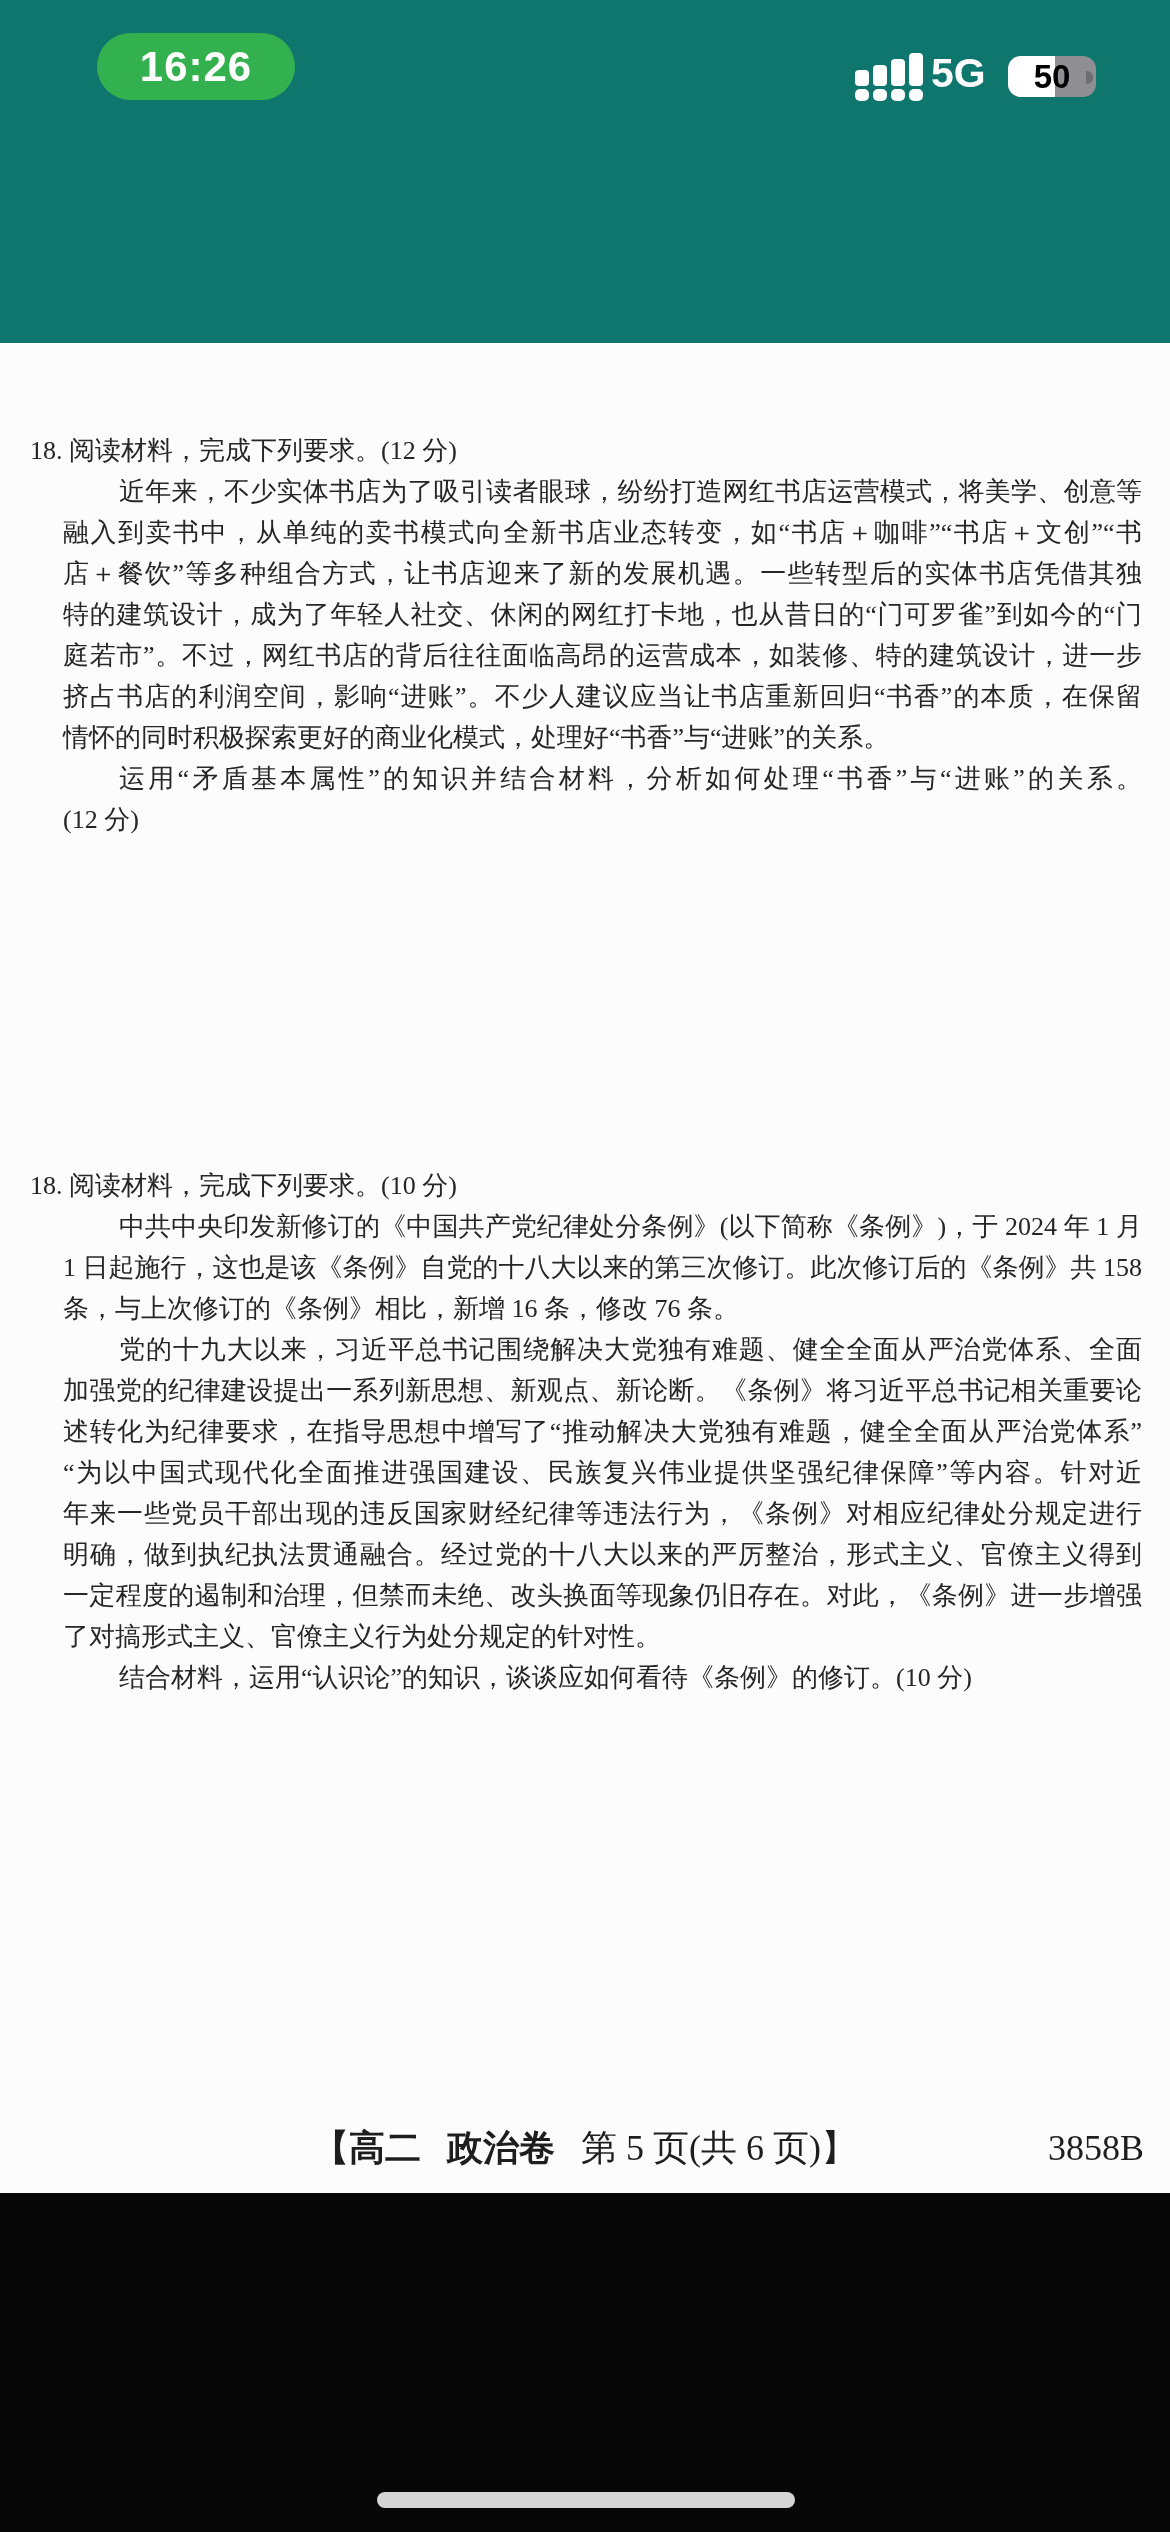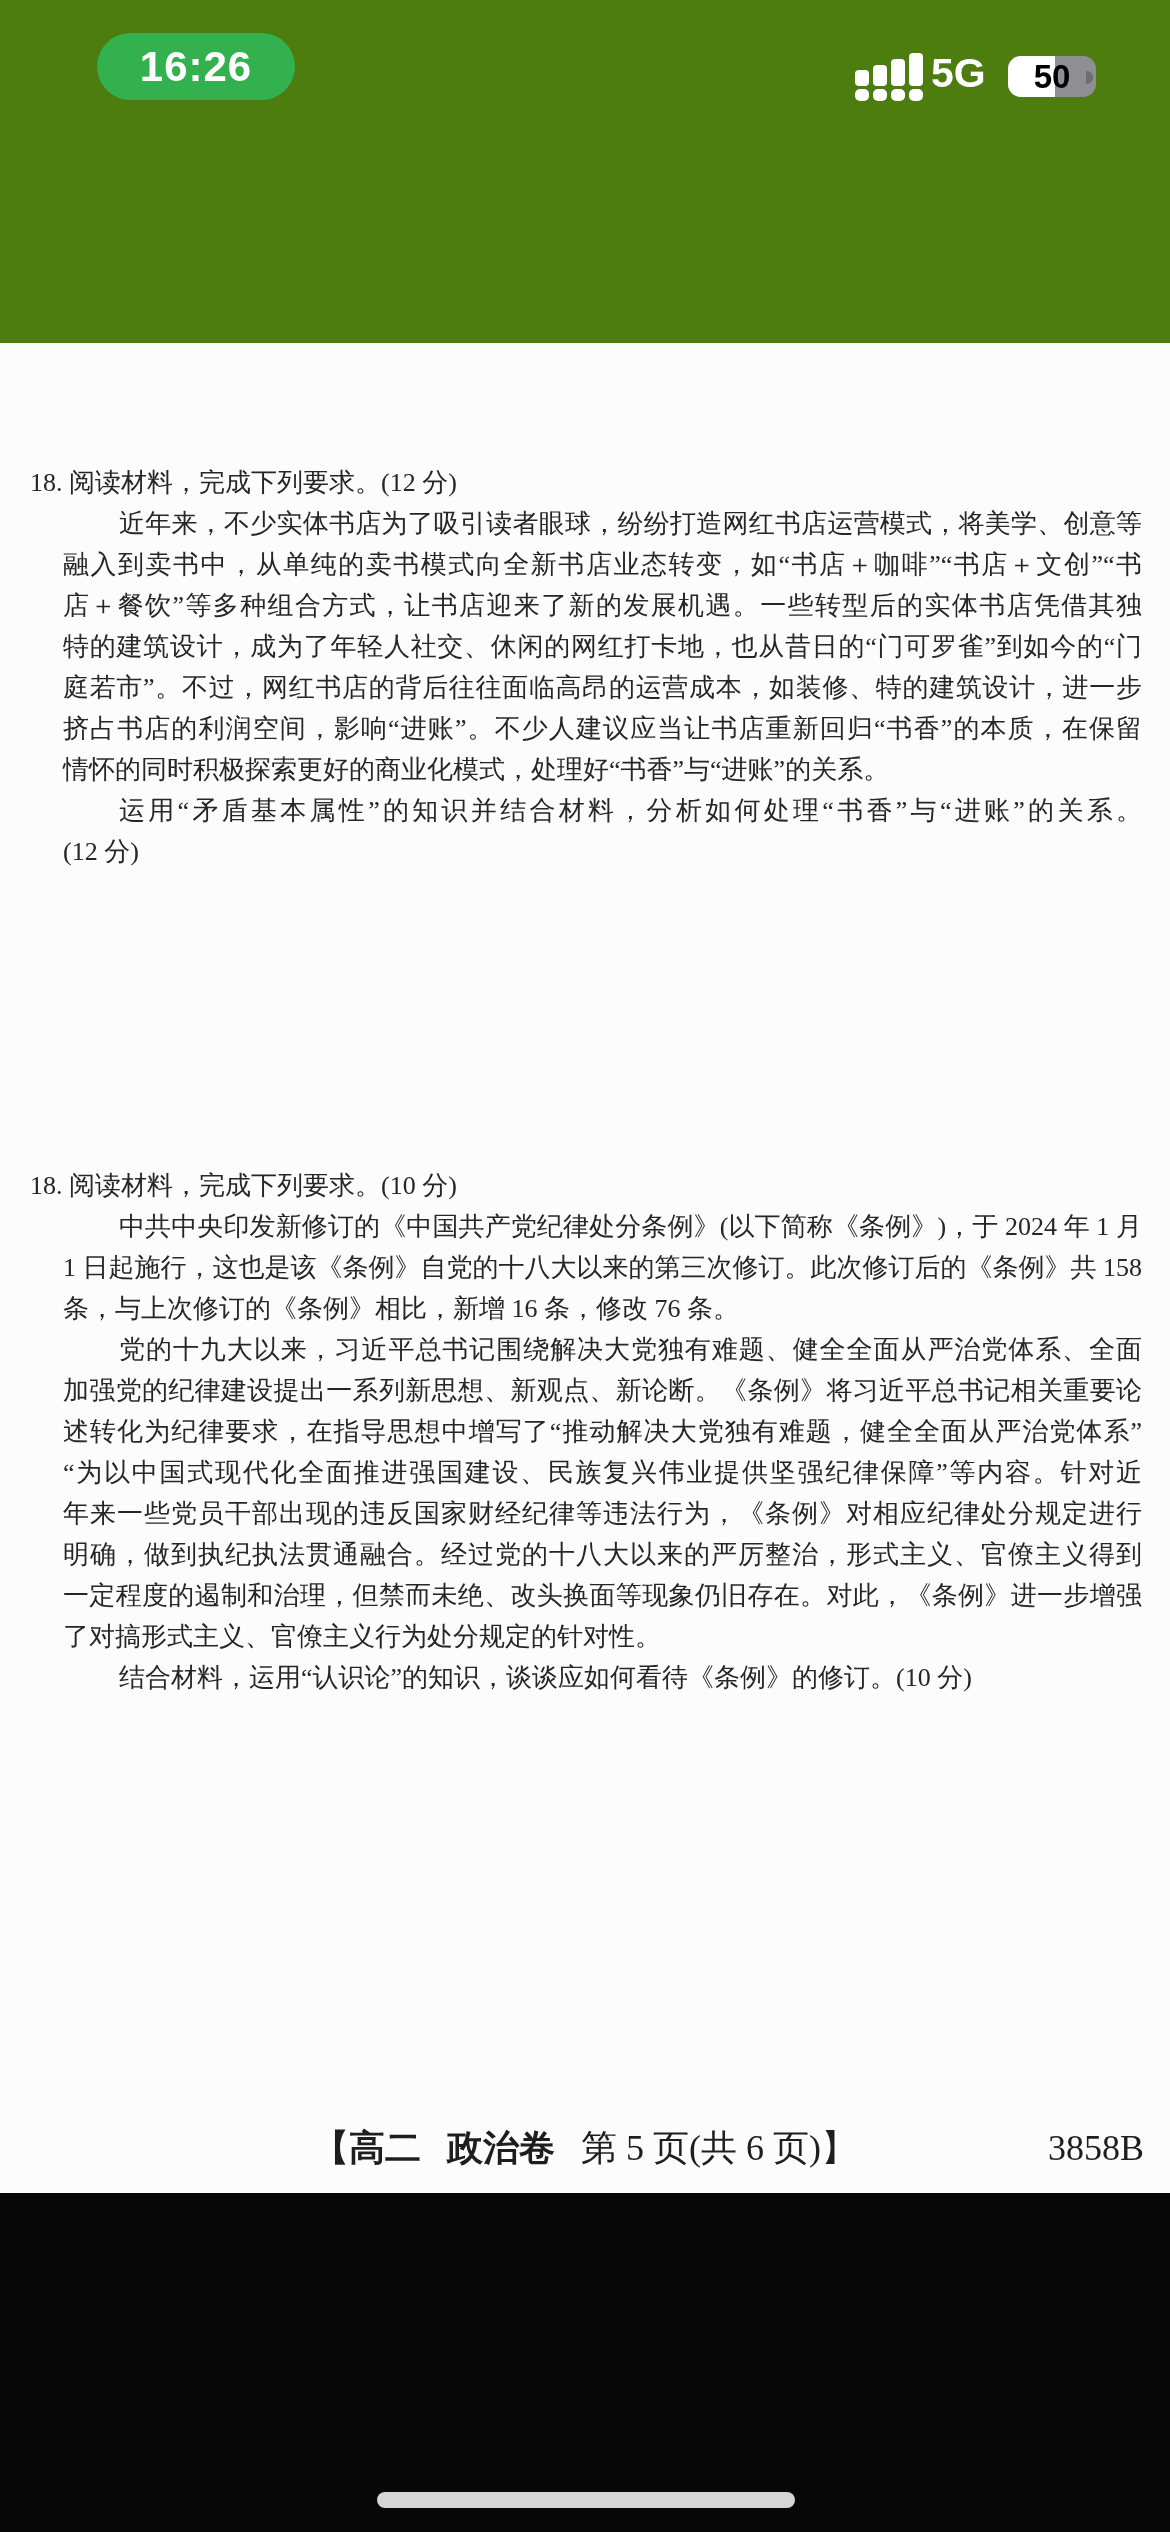--- a/index.html
+++ b/index.html
@@ -1,16 +1,16 @@
 <!DOCTYPE html>
 <html><head>
 <meta charset="utf-8">
 <style>
   html,body{margin:0;padding:0;background:#000;}
-  .screen{position:relative;width:1170px;height:2532px;background:#4d7c0f;overflow:hidden;
+  .screen{position:relative;width:1170px;height:2532px;background:#0f766e;overflow:hidden;
           font-family:"Liberation Sans","DejaVu Sans",sans-serif;}
 
   
   .time-pill{position:absolute;left:97px;top:33px;width:198px;height:67px;border-radius:34px;
              background:#34b14f;display:flex;align-items:center;justify-content:center;}
   .time-pill span{color:#fff;font-size:42px;font-weight:600;letter-spacing:1px;}
   .signal{position:absolute;left:855px;top:53px;width:68px;height:48px;display:flex;
           justify-content:space-between;}
   .sig-col{display:flex;flex-direction:column;justify-content:flex-end;align-items:center;width:14px;}
   .sig-bar{width:14px;border-radius:4px;background:#fff;}
@@ -23,21 +23,21 @@
   .batt-fill{position:absolute;left:0;top:0;bottom:0;width:53%;background:#fff;}
   .batt-num{position:absolute;left:0;top:0;width:100%;height:100%;display:flex;align-items:center;
             justify-content:center;color:#000;font-size:33px;font-weight:700;}
   .batt-cap{position:absolute;left:1086px;top:71px;width:7px;height:13px;background:#6e6e72;
             border-radius:0 6px 6px 0;}
 
   
   .page{position:absolute;left:0;top:343px;width:1170px;height:1850px;background:#fcfcfc;
         font-family:"Liberation Serif","DejaVu Serif",serif;color:#262626;}
   .qblock{position:absolute;left:0;width:1170px;}
-  .q18{top:87px;margin-top:32px;} .q19{top:822px;}
+  .q18{top:87px;} .q19{top:822px;}
   .line{height:41px;line-height:41px;font-size:26px;padding:0 28px 0 63px;overflow:hidden;
         white-space:normal;}
   .just{text-align:justify;text-align-last:justify;}
   .ind{text-indent:56px;}
   .heading{padding-left:30px;text-align:left;text-align-last:auto;}
 
   
   .page-footer{position:absolute;left:0;top:1785px;width:1170px;height:41px;line-height:41px;
                font-size:36px;color:#1e1e1e;}
   .footer-center{position:absolute;left:0;width:100%;text-align:center;}

